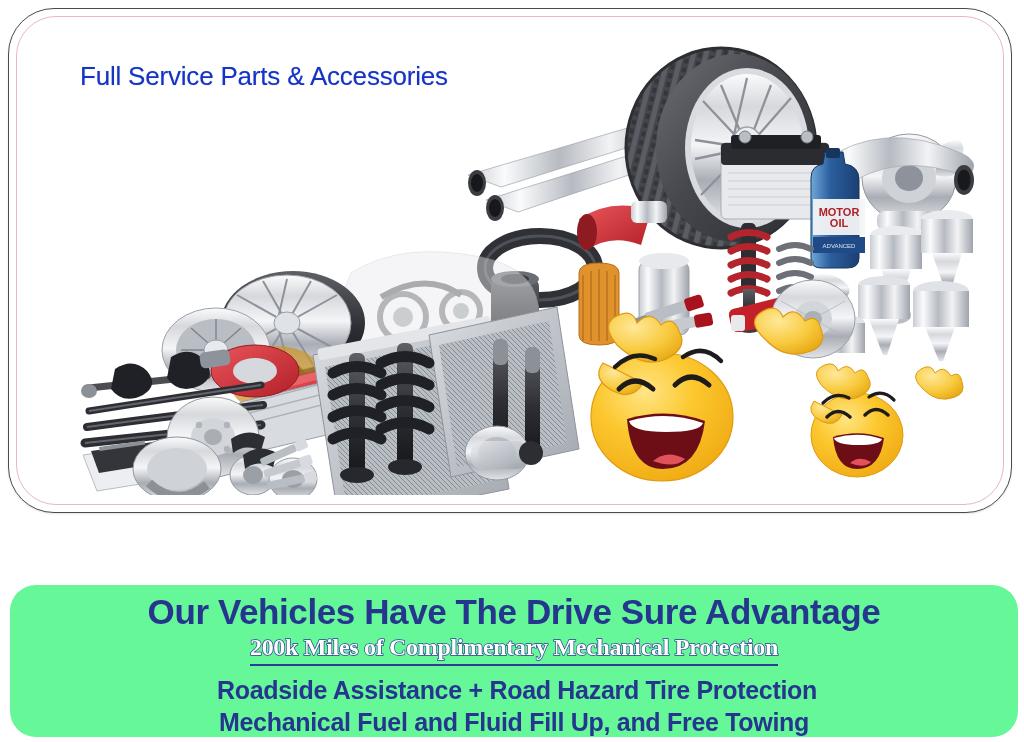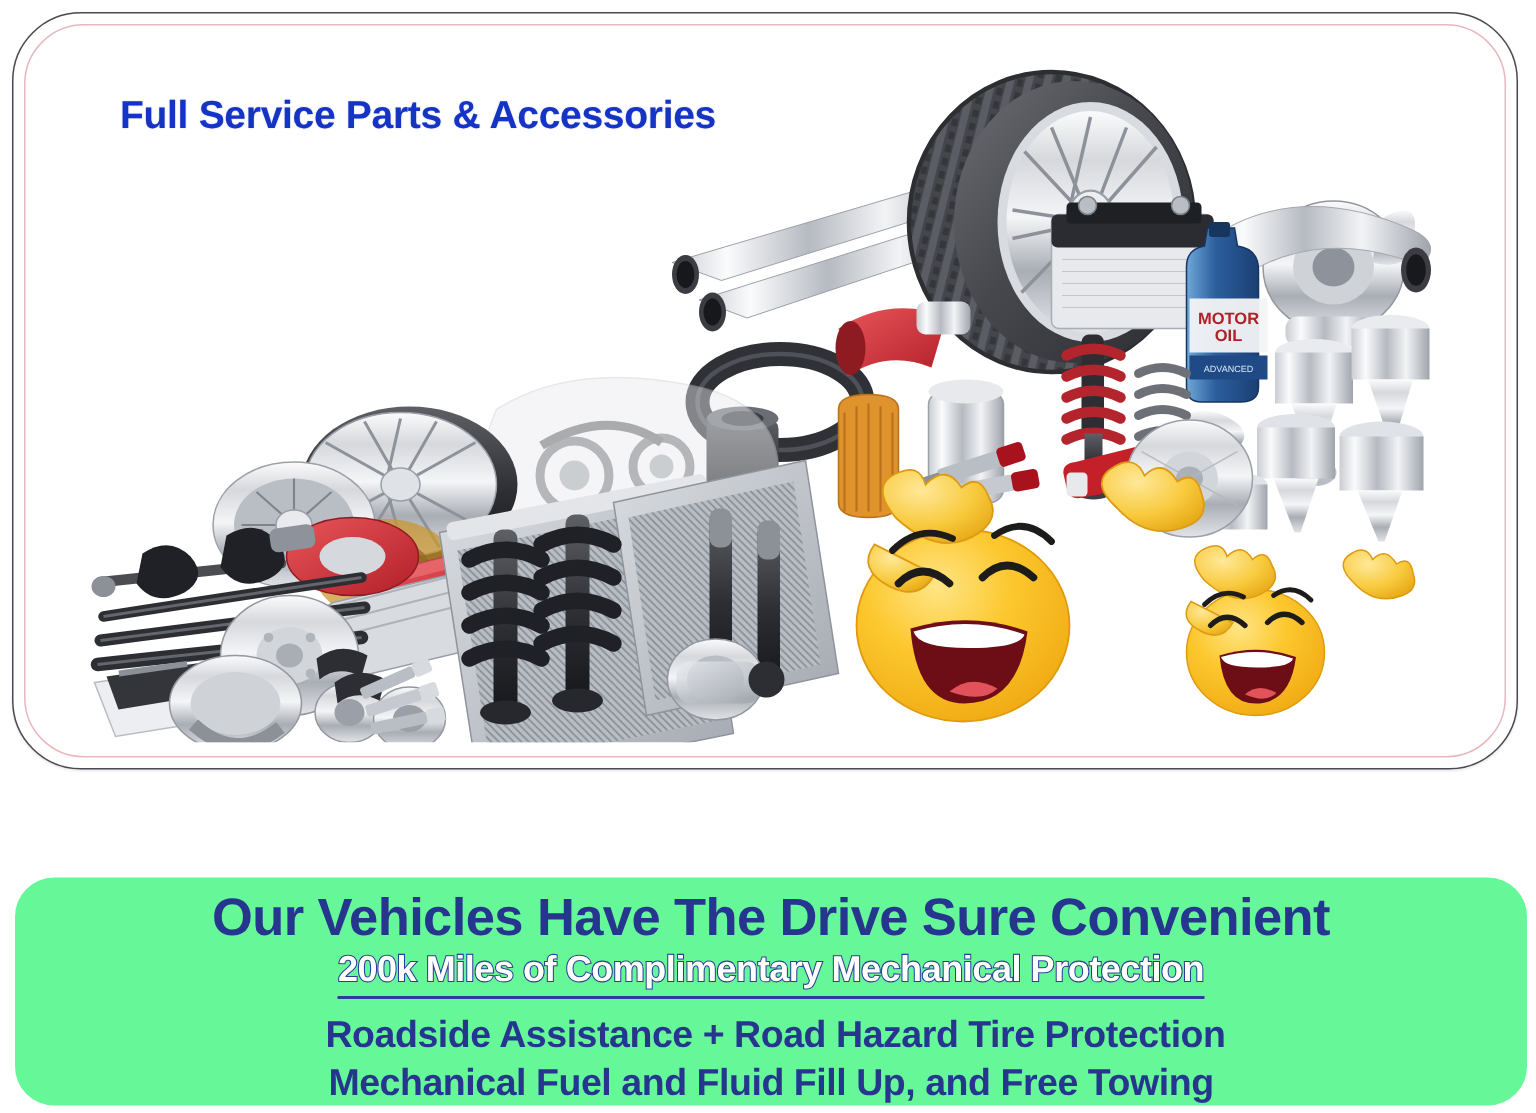--- a/index.html
+++ b/index.html
@@ -36,21 +36,21 @@
     bottom: 7px;
     border-radius: 40px;
     border: 1px solid #e8b8bd;
     pointer-events: none;
   }
 
   
   .card-head {
     position: absolute;
     color: #1533c4;
-    font-weight: bold;
+    font-weight: normal;
     font-family: "Liberation Sans", sans-serif;
     letter-spacing: -0.2px;
     line-height: 1.16;
     white-space: pre-line;
     z-index: 6;
     text-shadow: 0 0 1px rgba(21,51,196,0.35);
   }
   #headline-primary {
     left: 71px;
     top: 52px;
@@ -60,21 +60,21 @@
     left: 63px;
     top: 146px;
     font-size: 26px;
     text-align: center;
     width: 374px;
   }
 
   
   #parts-collage {
     position: absolute;
-    left: 2px;
+    left: 22px;
     top: 14px;
     width: 968px;
     height: 472px;
     z-index: 3;
     overflow: hidden;
     border-radius: 40px;
   }
   #parts-collage svg { display: block; }
 
   
@@ -96,20 +96,21 @@
     font-weight: bold;
     color: #26368f;
     letter-spacing: -0.4px;
     line-height: 1.18;
     margin: 0;
     padding: 0 10px;
   }
   #banner-subtitle-wrap {
     margin-top: 1px;
     padding: 0 27px;
+    font-family: Liberation Serif, serif;
   }
   #banner-subtitle {
     display: inline-block;
     font-size: 24px;
     font-weight: bold;
     color: #ffffff;
     letter-spacing: -0.3px;
     line-height: 1.2;
     -webkit-text-stroke: 1.4px #2b3d96;
     paint-order: stroke fill;
@@ -568,21 +569,21 @@
 
     </svg>
   </div>
 
   <div class="card-head" id="headline-primary">Full Service Parts &amp; Accessories</div>
 
 </div>
 
 <div id="advantage-banner">
 
-  <div id="banner-title">Our Vehicles Have The Drive Sure Convenient</div>
+  <div id="banner-title">Our Vehicles Have The Drive Sure Advantage</div>
 
   <div id="banner-subtitle-wrap">
     <span id="banner-subtitle">200k Miles of Complimentary Mechanical Protection</span>
   </div>
 
   <div class="banner-line" id="banner-line-1">Roadside Assistance + Road Hazard Tire Protection</div>
 
   <div class="banner-line" id="banner-line-2">Mechanical Fuel and Fluid Fill Up, and Free Towing</div>
 </div>
 

